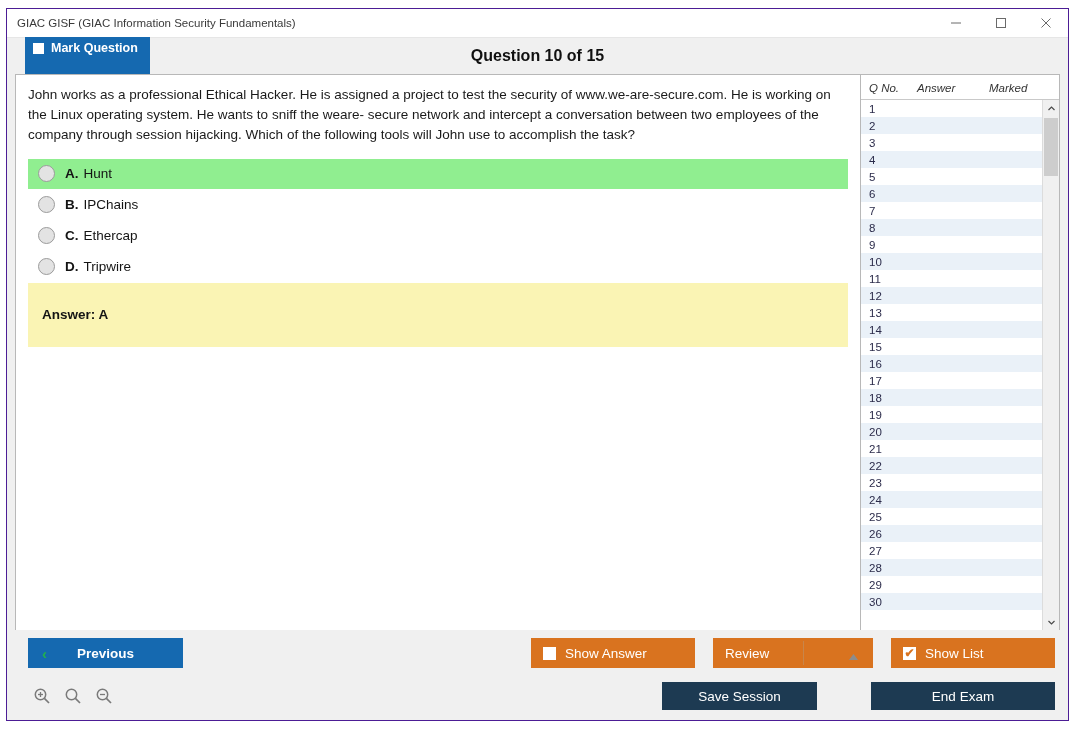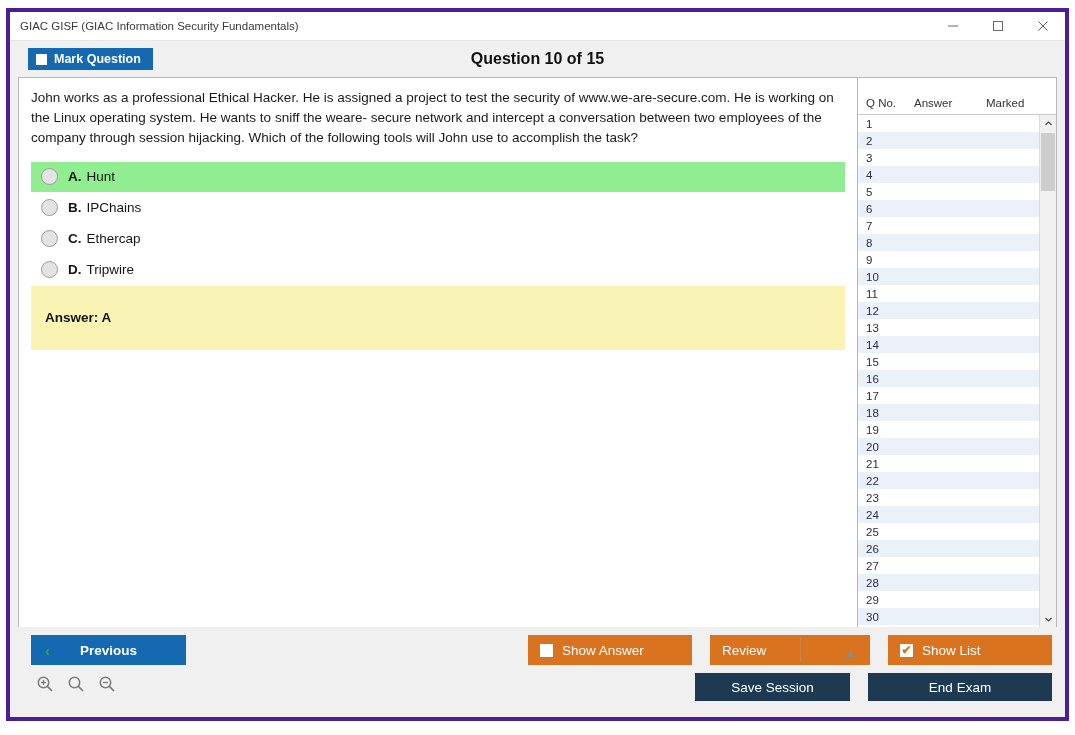--- a/index.html
+++ b/index.html
@@ -15,21 +15,21 @@
     overflow: hidden;
     background: #ffffff;
   }
   .window {
     position: absolute;
     left: 6px;
     top: 8px;
     width: 1063px;
     height: 713px;
     background: #f0f0f0;
-    border: 4px solid #4c1d95;
+    border: 1px solid #4c1d95;
     box-sizing: border-box;
     display: flex;
     flex-direction: column;
   }
 
   
   .titlebar {
     height: 28px;
     background: #ffffff;
     display: flex;
@@ -64,21 +64,21 @@
   }
   .mark-btn {
     margin-left: 18px;
     height: 22px;
     background: #1569b0;
     color: #ffffff;
     font-size: 12.5px;
     font-weight: bold;
     display: flex;
     align-items: center;
-    padding: 0 12px 0 8px;
+    padding: 0 12px 16px 8px;
     white-space: nowrap;
   }
   .cbox {
     width: 11px;
     height: 11px;
     background: #ffffff;
     margin-right: 7px;
     flex: none;
     display: flex;
     align-items: center;
@@ -160,21 +160,22 @@
     background: #ffffff;
   }
   .lhead {
     display: flex;
     height: 22px;
     align-items: center;
     font-size: 11.5px;
     color: #333333;
     border-bottom: 1px solid #c9c9c9;
     flex: none;
-    padding-top: 14px;
+    padding-top: 2px;
+    font-style: italic;
   }
   .c-no { width: 48px; padding-left: 8px; }
   .c-ans { width: 72px; }
   .c-mark { flex: 1; }
   .lrows {
     flex: 1;
     display: flex;
     overflow: hidden;
   }
   .rows-inner { flex: 1; min-width: 0; }
@@ -216,22 +217,23 @@
     padding: 0 8px 4px 8px;
   }
   .frow1 {
     display: flex;
     align-items: center;
     height: 46px;
     gap: 0;
   }
   .frow2 {
     display: flex;
-    align-items: flex-start;
+    align-items: center;
     height: 40px;
+    gap: 36px;
   }
   .btn-blue {
     background: #1569b0;
     color: #ffffff;
     font-size: 13.5px;
     font-weight: bold;
     height: 30px;
     display: flex;
     align-items: center;
     justify-content: center;

